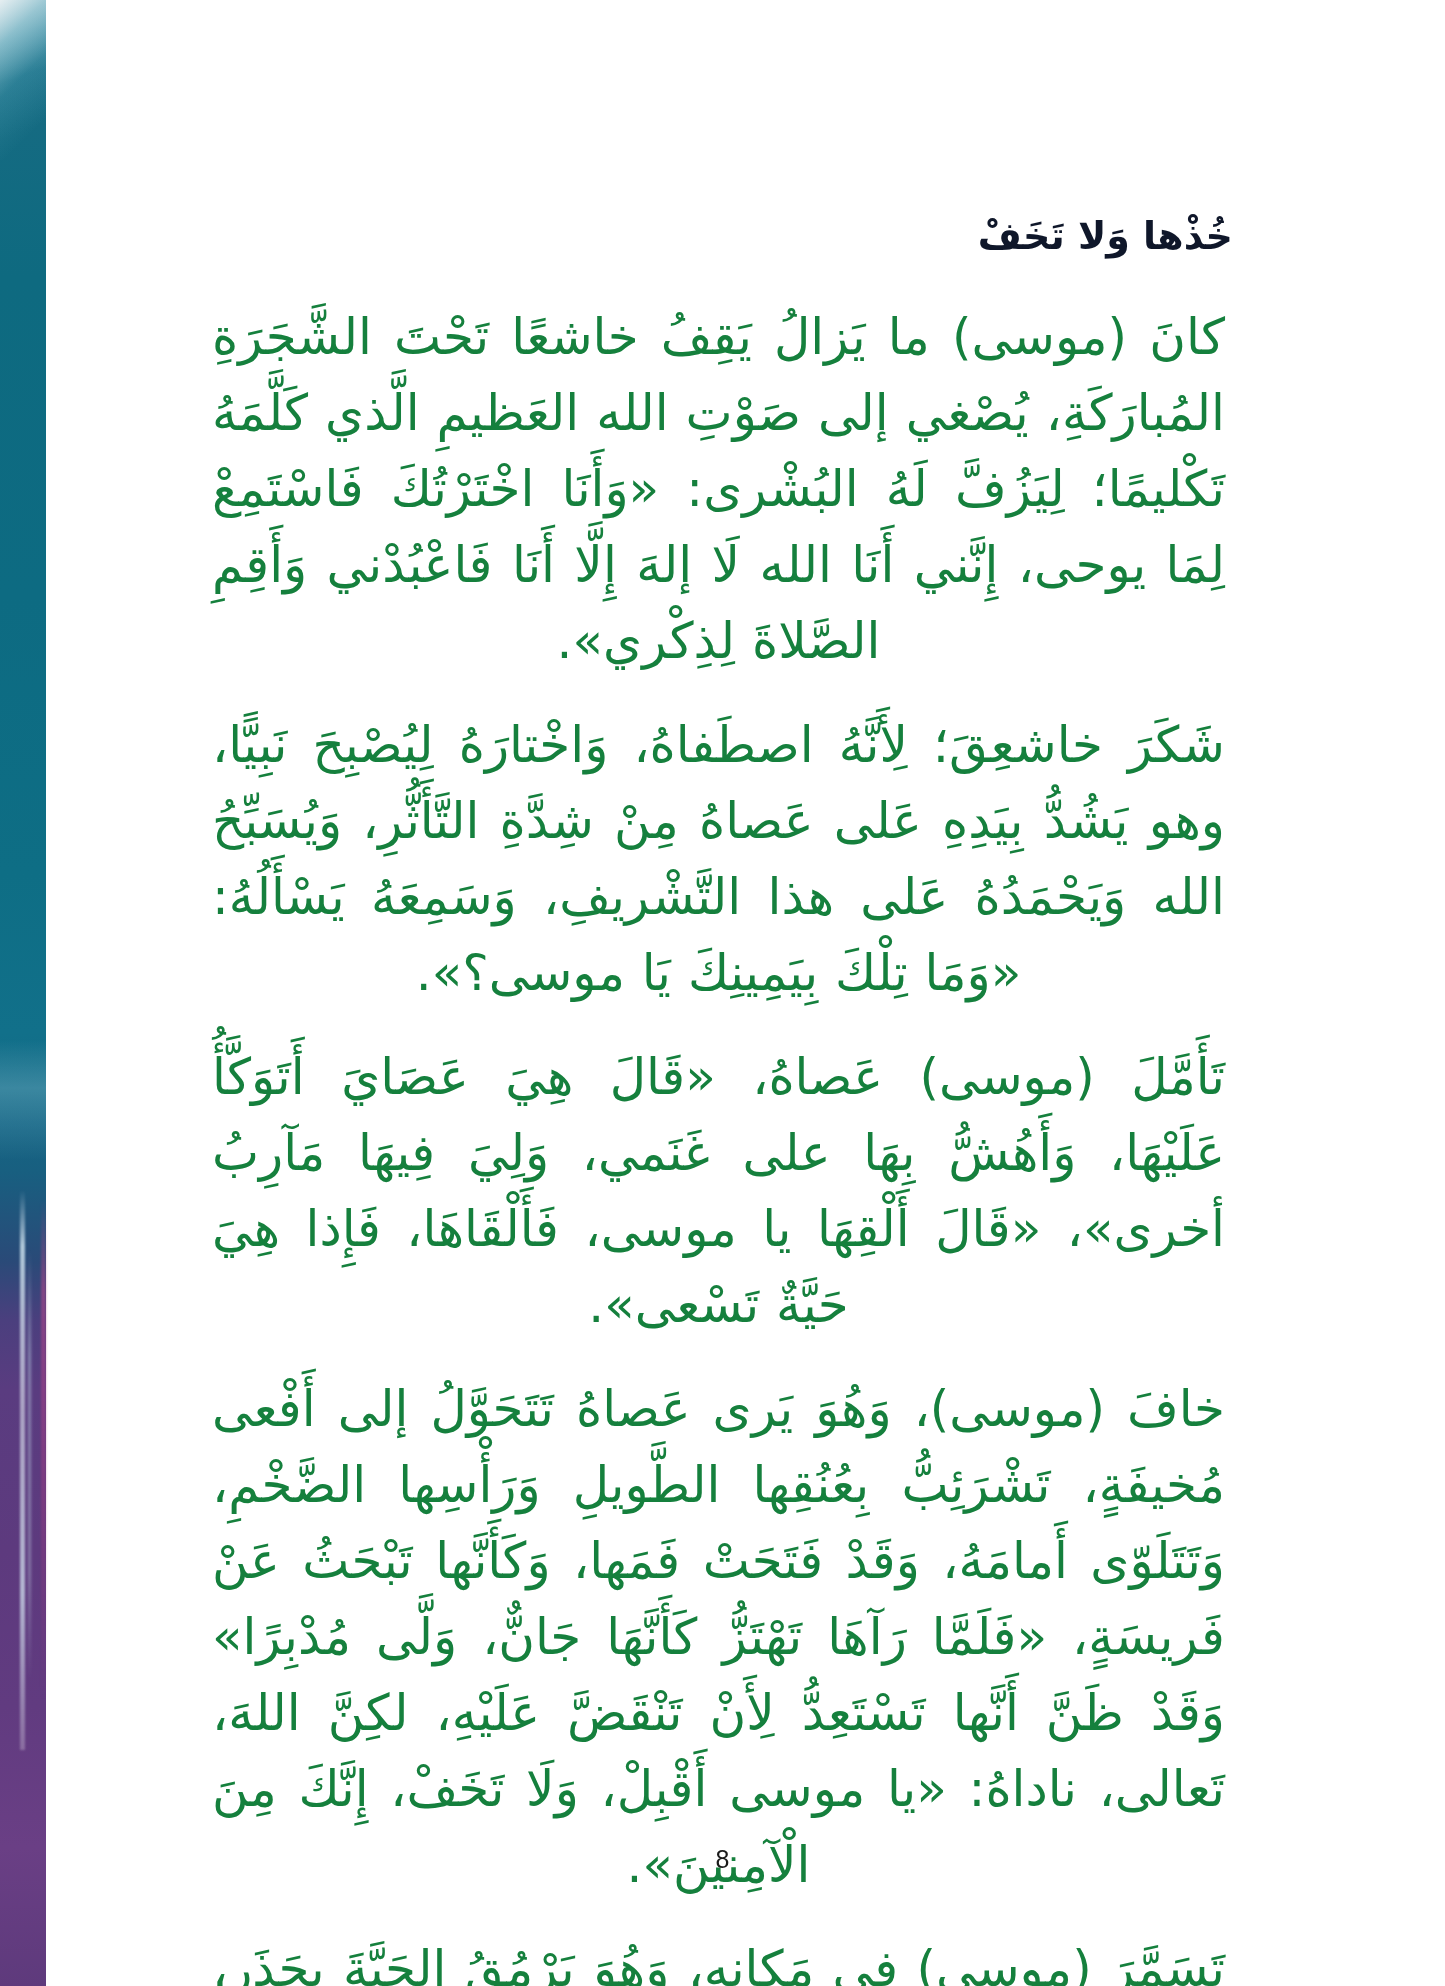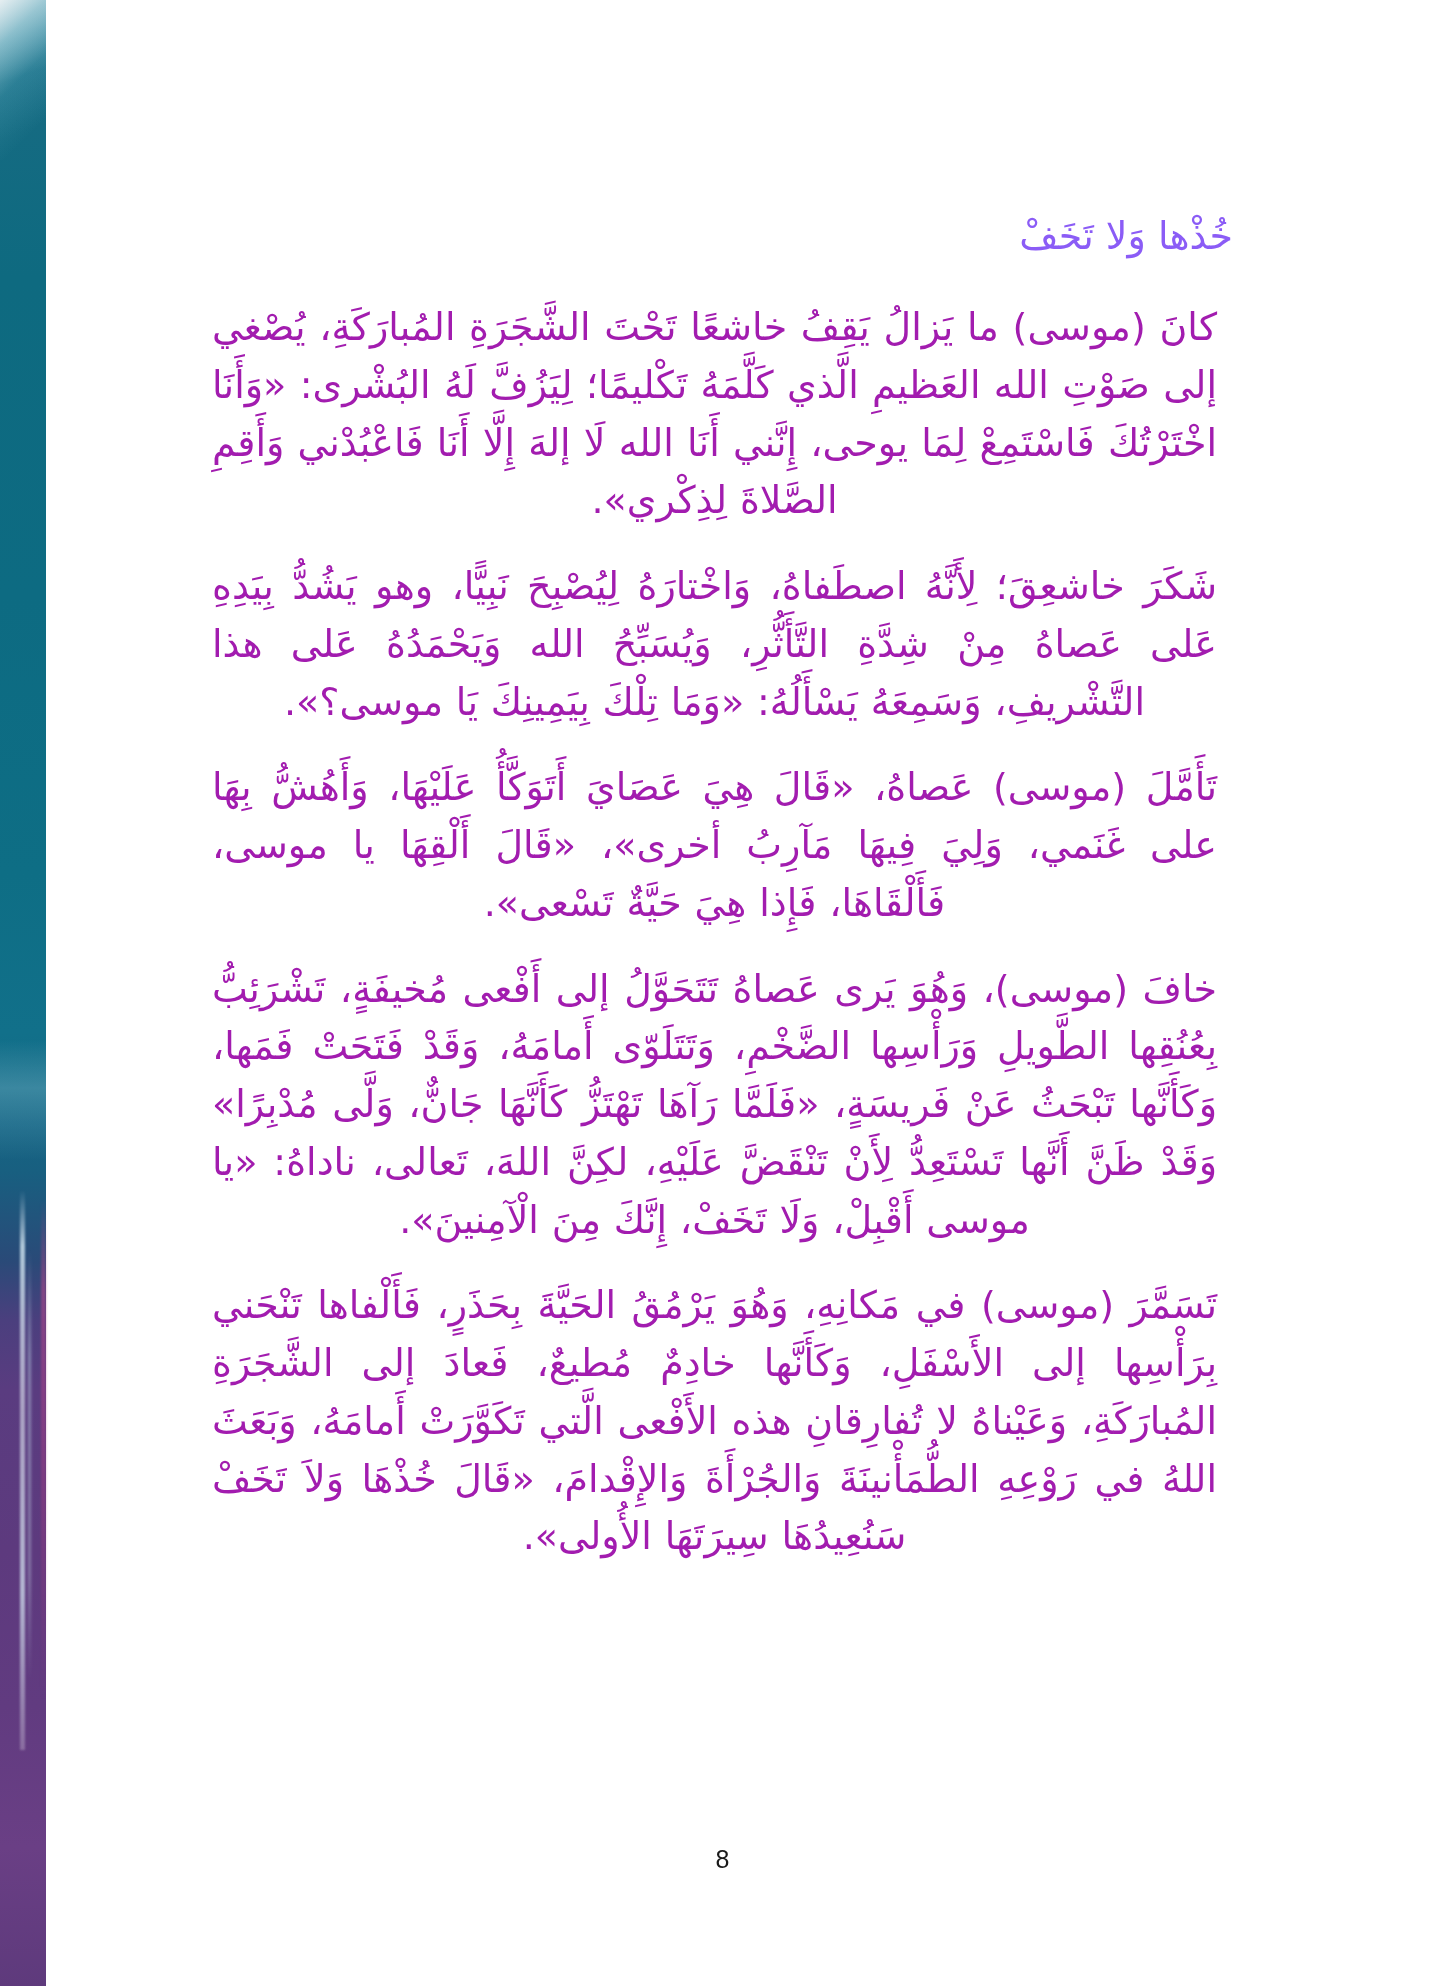--- a/index.html
+++ b/index.html
@@ -116,37 +116,37 @@
     position: absolute;
     top: 0;
     left: 0;
     width: 1445px;
     height: 1986px;
     box-sizing: border-box;
     padding: 208px 212px 0 212px;
   }
 
   .chapter-title {
-    color: #8b5cf6;
+    color: #0f172a;
     font-size: 38px;
-    font-weight: normal;
+    font-weight: bold;
     text-align: right;
     line-height: 1.5;
     margin: 0 0 34px 0;
     direction: rtl;
   }
 
   .body-paragraph {
     direction: rtl;
     text-align: justify;
     text-align-last: center;
-    color: #a21caf;
-    font-size: 38px;
+    color: #15803d;
+    font-size: 50px;
     line-height: 1.52;
-    margin: 0 16px 28px 0;
+    margin: 0 8px 28px 0;
     word-spacing: 0.02em;
   }
 
   .page-number {
     position: absolute;
     left: 0;
     right: 0;
     top: 1845px;
     text-align: center;
     font-size: 25px;

